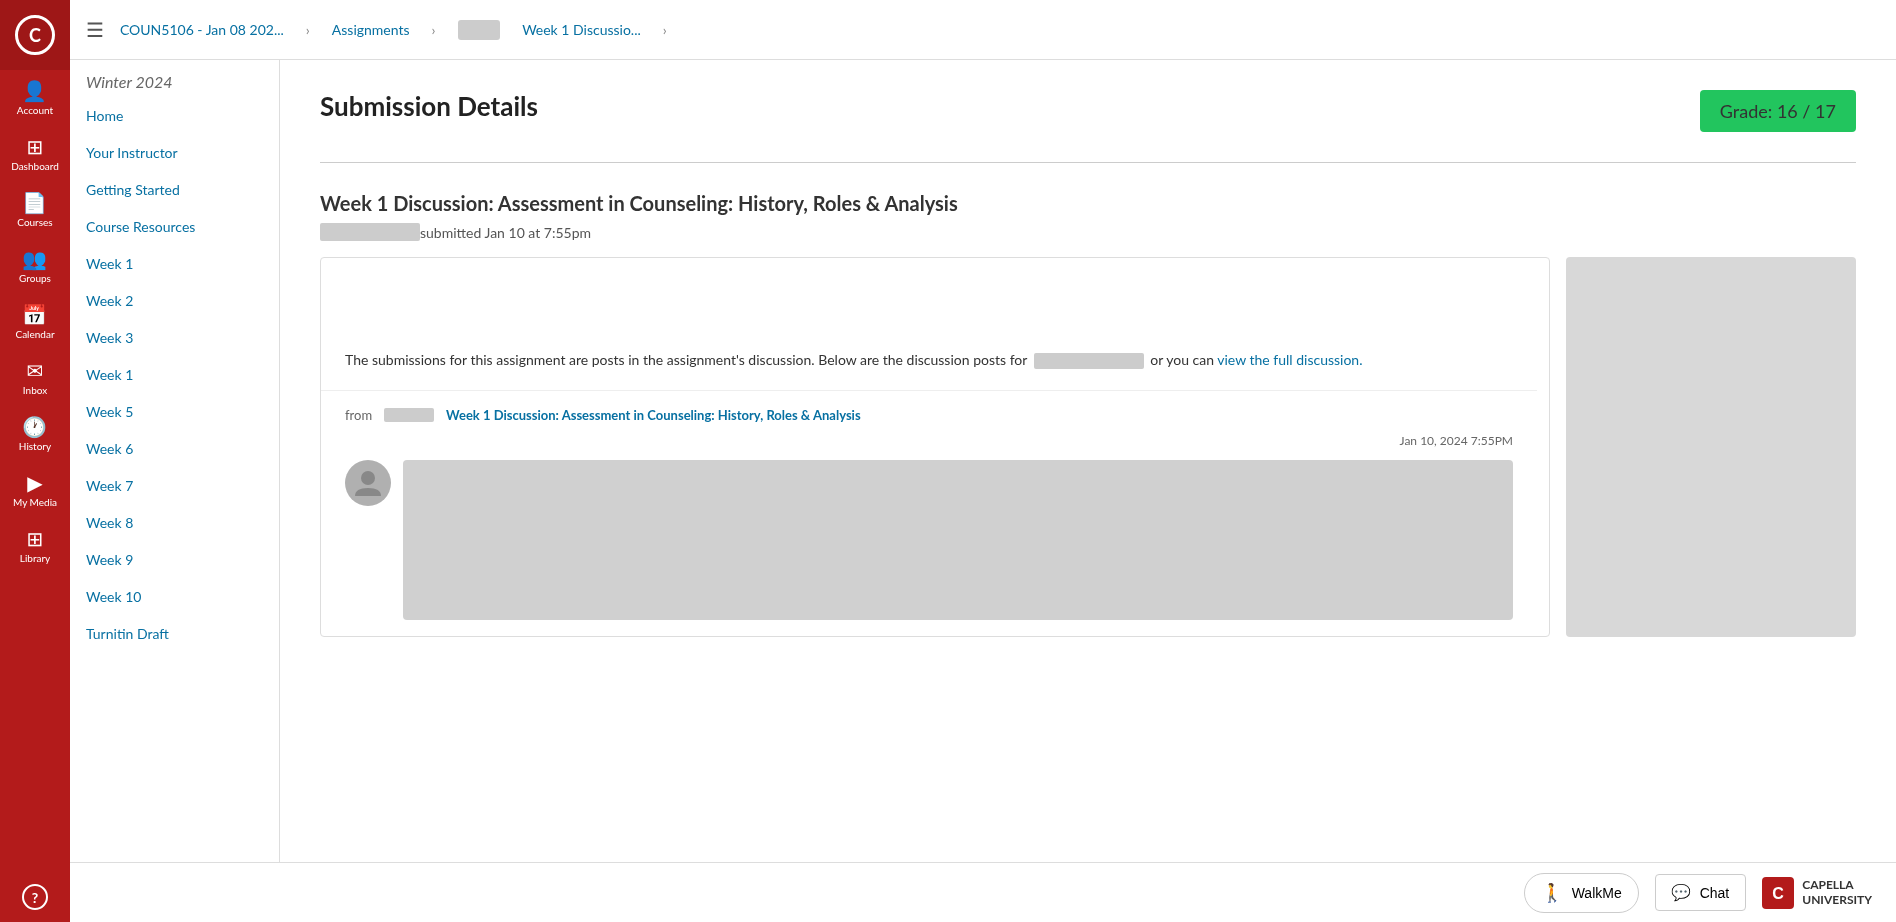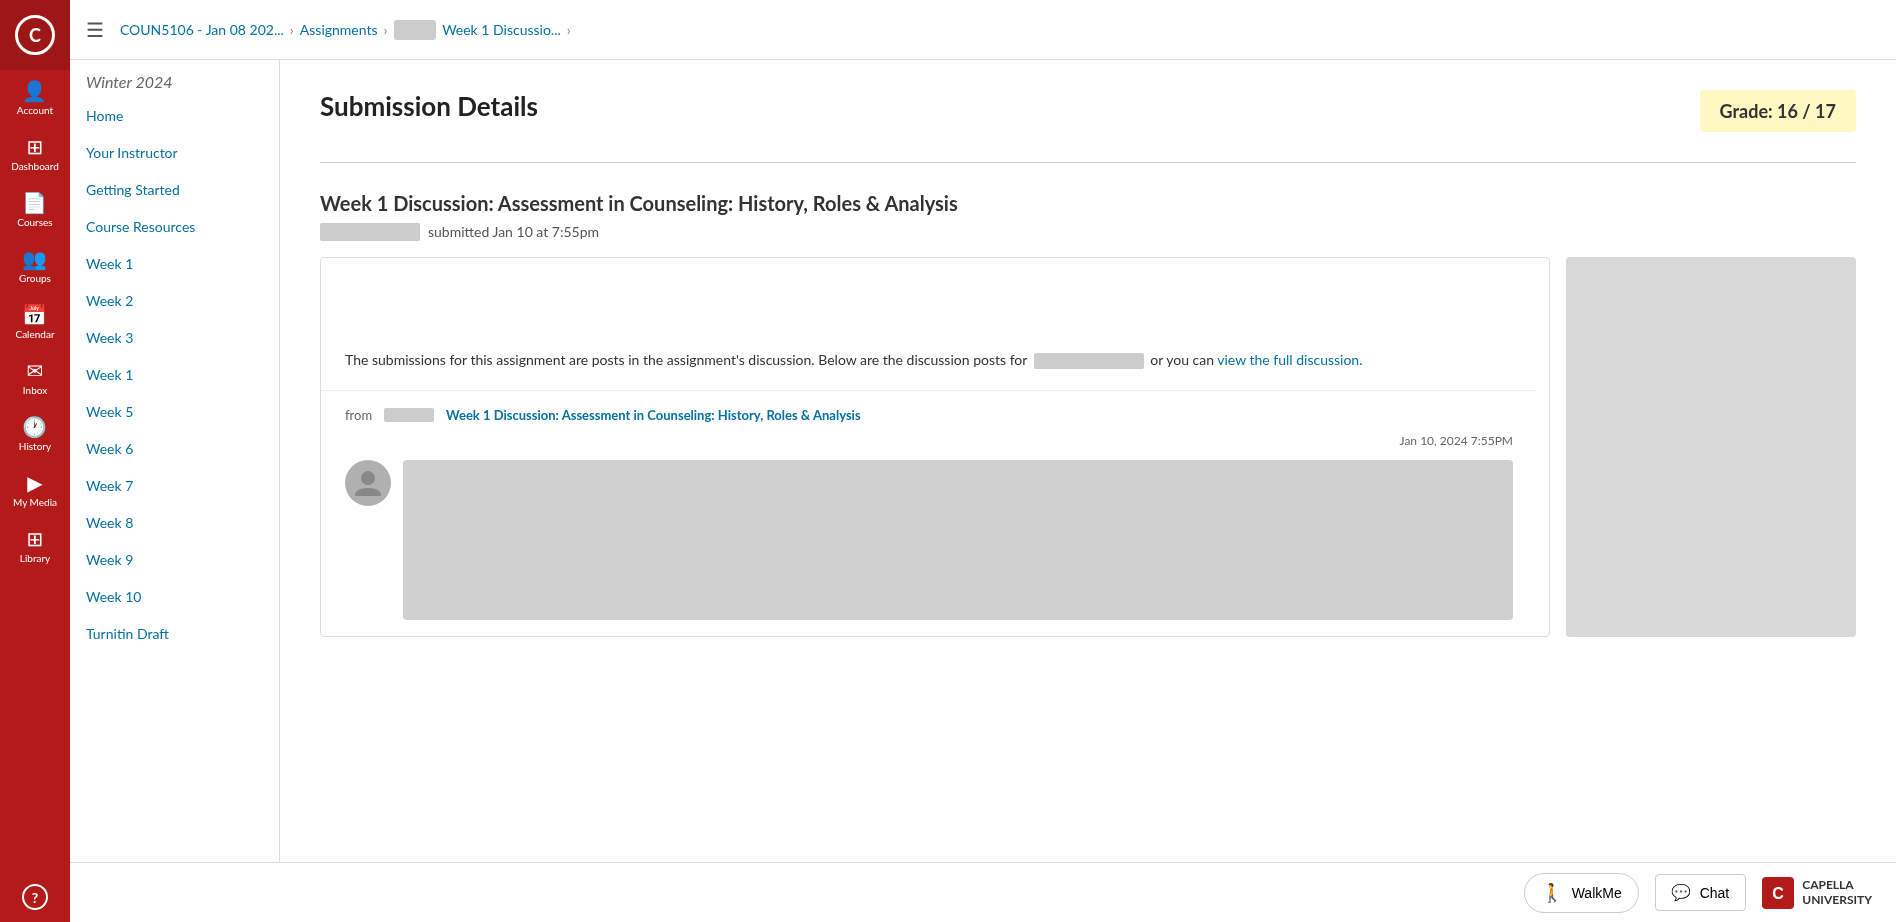--- a/index.html
+++ b/index.html
@@ -90,21 +90,21 @@
     }
     .hamburger {
       font-size: 20px;
       cursor: pointer;
       color: #555;
       margin-right: 8px;
     }
     .breadcrumb {
       display: flex;
       align-items: center;
-      gap: 6px;
+      gap: 22px;
       font-size: 14px;
     }
     .breadcrumb-link {
       color: #0770a2;
       cursor: pointer;
       text-decoration: none;
     }
     .breadcrumb-sep { color: #888; }
     .breadcrumb-current {
       background: #ccc;
@@ -157,47 +157,46 @@
       align-items: flex-start;
       justify-content: space-between;
       margin-bottom: 30px;
     }
     .submission-title {
       font-size: 26px;
       font-weight: bold;
       color: #222;
     }
     .grade-badge {
-      background: #fef9c3;
+      background: #22c55e;
       padding: 10px 20px;
       border-radius: 4px;
       font-size: 18px;
-      font-weight: bold;
+      font-weight: normal;
       color: #333;
       white-space: nowrap;
       flex-shrink: 0;
     }
 
     .assignment-section {
       border-top: 1px solid #ccc;
       padding-top: 28px;
       margin-bottom: 20px;
     }
     .assignment-title {
       font-size: 20px;
       font-weight: bold;
       color: #333;
       margin-bottom: 8px;
     }
     .submitted-by {
       font-size: 14px;
       color: #555;
       display: flex;
-      align-items: flex-start;
-      gap: 8px;
+      align-items: center;
       margin-bottom: 16px;
     }
     .submitted-by-name {
       background: #ccc;
       display: inline-block;
       width: 100px;
       height: 18px;
       border-radius: 2px;
       vertical-align: middle;
     }

